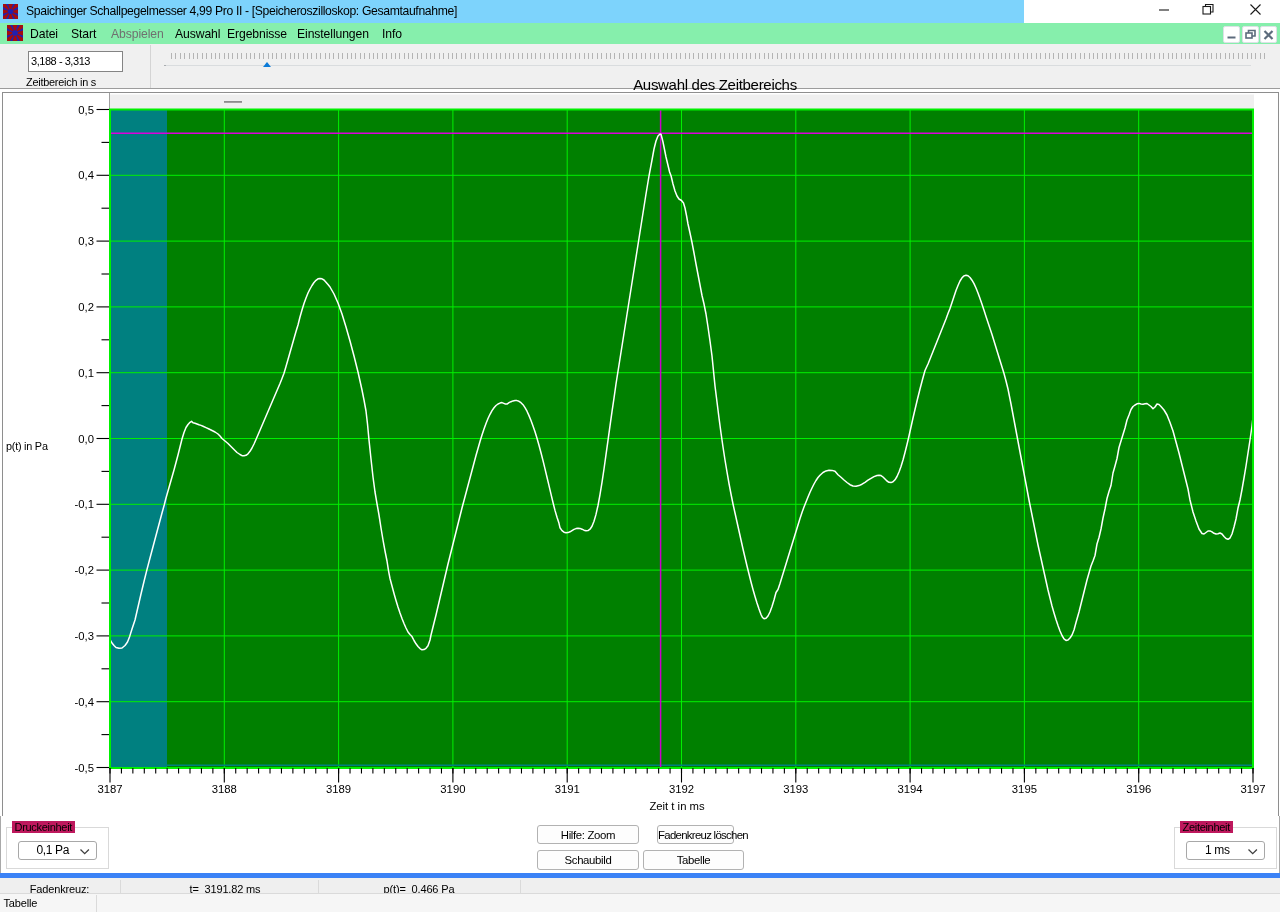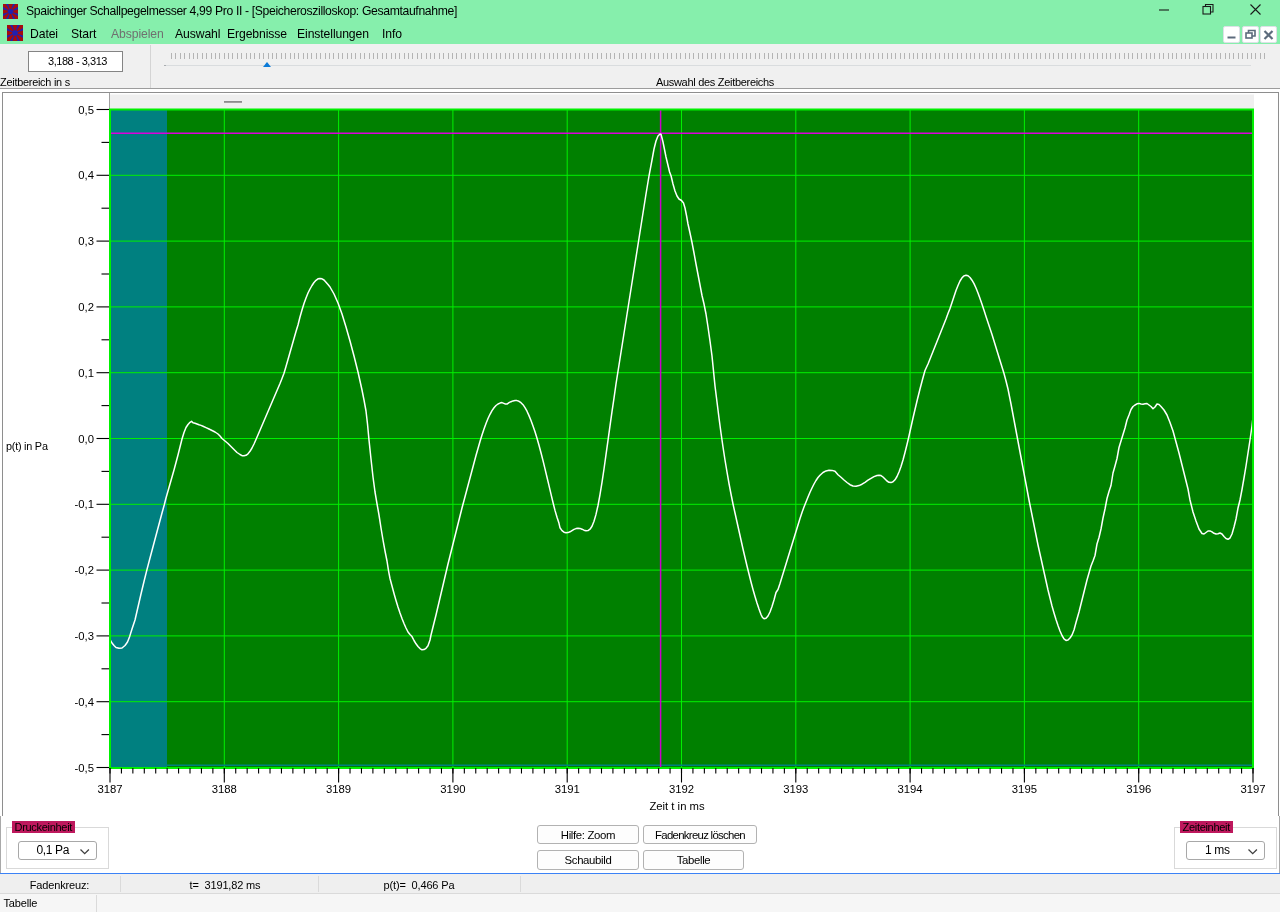--- a/index.html
+++ b/index.html
@@ -1,40 +1,40 @@
 <!DOCTYPE html>
 <html><head><meta charset="utf-8">
 <style>
 *{margin:0;padding:0;box-sizing:border-box}
 html,body{width:1280px;height:912px;overflow:hidden;background:#fff;
   font-family:"Liberation Sans",sans-serif;-webkit-font-smoothing:antialiased}
 .abs{position:absolute}
-#titlebar{position:absolute;left:0;top:0;width:1280px;height:23px;background:#86efac}
+#titlebar{position:absolute;left:0;top:0;width:1024px;height:23px;background:#7dd3fc}
 #title-text{position:absolute;left:26px;top:4px;font-size:12.2px;color:#000;letter-spacing:-0.35px;white-space:pre}
 #menubar{position:absolute;left:0;top:23px;width:1280px;height:21px;background:#86efac}
 .mi{position:absolute;top:4px;font-size:12.2px;color:#000;letter-spacing:-0.1px}
 .mdibtn{position:absolute;top:2.5px;width:17px;height:17px;background:#fff;border:1px solid #dde1e6;border-radius:2px}
 #toolbar{position:absolute;left:0;top:44px;width:1280px;height:45px;background:#f0f0f0;border-bottom:1px solid #9c9c9c}
 #tb-sep{position:absolute;left:150px;top:45px;width:1px;height:43px;background:#d4d4d4}
 #tb-box{position:absolute;left:28px;top:50.5px;width:95px;height:21px;background:#fff;border:1px solid #848484;
-  font-size:11px;line-height:19px;padding-left:19px;letter-spacing:-0.45px}
-#tb-lab1{position:absolute;left:0px;top:75.5px;width:122px;text-align:left;font-size:10.9px;letter-spacing:-0.25px}
+  font-size:11px;line-height:19px;padding-left:2px;letter-spacing:-0.45px}
+#tb-lab1{position:absolute;left:0px;top:75.5px;width:122px;text-align:center;font-size:10.9px;letter-spacing:-0.25px}
 #ticks{position:absolute;left:171px;top:52.5px;width:1097px;height:6px;
   background:repeating-linear-gradient(90deg,#b4b4b4 0,#b4b4b4 1px,transparent 1px,transparent 4.39px)}
 #track{position:absolute;left:164px;top:64.5px;width:1087px;height:1.5px;background:#d9dcde;border-left:2px solid #a9adb0}
 #thumb{position:absolute;left:263px;top:61.5px;width:0;height:0;border-left:4.5px solid transparent;border-right:4.5px solid transparent;border-bottom:5.5px solid #0c7bd8}
-#tb-lab2{position:absolute;left:600px;top:76px;width:230px;text-align:center;font-size:11px;letter-spacing:-0.3px}
+#tb-lab2{position:absolute;left:600px;top:76px;width:230px;text-align:center;font-size:15px;letter-spacing:-0.3px}
 #client{position:absolute;left:2px;top:92px;width:1277px;height:724px;background:#fff;border:1px solid #8e8e8e;border-bottom:none}
 #ctrl{position:absolute;left:0px;top:816px;width:1280px;height:58px;background:#fff;border-left:1px solid #a9a9a9;border-right:1px solid #a9a9a9}
 .grp{position:absolute;border:1px solid #d9d9d9;background:#fff}
 .grp-leg{position:absolute;top:-7px;background:#be185d;font-size:11px;padding:0 3px;letter-spacing:-0.3px;white-space:nowrap}
 .combo{position:absolute;height:19px;background:#fff;border:1px solid #a8a8a8;border-radius:3px;font-size:12px;line-height:17px;padding-left:18px;letter-spacing:-0.35px}
 .btn{position:absolute;height:20px;background:#fdfdfd;border:1px solid #b2b2b2;border-radius:3px;
   font-size:11.4px;text-align:center;letter-spacing:-0.35px;line-height:18px;color:#000;white-space:nowrap}
-#status1{position:absolute;left:0;top:873px;width:1280px;height:20px;background:#efefef;border-top:1px solid #3b82f6}
+#status1{position:absolute;left:0;top:873px;width:1280px;height:20px;background:#efefef;border-top:5px solid #3b82f6}
 .st{position:absolute;top:4.5px;font-size:11px;color:#000;letter-spacing:-0.15px}
 .stsep{position:absolute;top:2px;height:16px;width:1px;background:#dadada}
 #status2{position:absolute;left:0;top:893px;width:1280px;height:19px;background:#f6f6f6;border-top:1px solid #dadada}
 </style></head>
 <body>
 <div id="titlebar">
  <svg class="abs" style="left:3px;top:4px" width="15" height="15" viewBox="0 0 16 16">
   <rect width="16" height="16" fill="#2020b0"></rect>
   <g fill="#a50d0d">
    <polygon points="8,8 5.5,0 10.5,0"></polygon>
@@ -310,21 +310,21 @@
  </div>
  <div class="grp" style="left:1172.5px;top:10.5px;width:103px;height:42px">
   <div class="grp-leg" style="left:5px">Zeiteinheit</div>
  </div>
  <div class="combo" style="left:1185px;top:24.5px;width:78.5px">1 ms
    <svg class="abs" style="right:6px;top:7px" width="10" height="6">
         <path d="M0.5 0.5 L4.7 4.7 L8.9 0.5" fill="none" stroke="#404040" stroke-width="1.3"></path>
       </svg>
  </div>
  <div class="btn" style="left:536px;top:8.5px;width:102px;height:19.5px">Hilfe: Zoom</div>
- <div class="btn" style="left:642px;top:8.5px;width:114px;height:19.5px;letter-spacing:-0.7px">Fadenkreuz löschen</div>
+ <div class="btn" style="left:656px;top:8.5px;width:77px;height:19.5px;letter-spacing:-0.7px">Fadenkreuz löschen</div>
  <div class="btn" style="left:536px;top:33.5px;width:102px">Schaubild</div>
  <div class="btn" style="left:642px;top:33.5px;width:101px">Tabelle</div>
 </div>
 <div id="status1">
  <div class="st" style="left:0;width:119px;text-align:center">Fadenkreuz:</div>
  <div class="st" style="left:126px;width:198px;text-align:center">t=&nbsp; 3191,82 ms</div>
  <div class="st" style="left:318px;width:202px;text-align:center">p(t)=&nbsp; 0,466 Pa</div>
  <div class="stsep" style="left:119.5px"></div>
  <div class="stsep" style="left:318px"></div>
  <div class="stsep" style="left:520px"></div>

